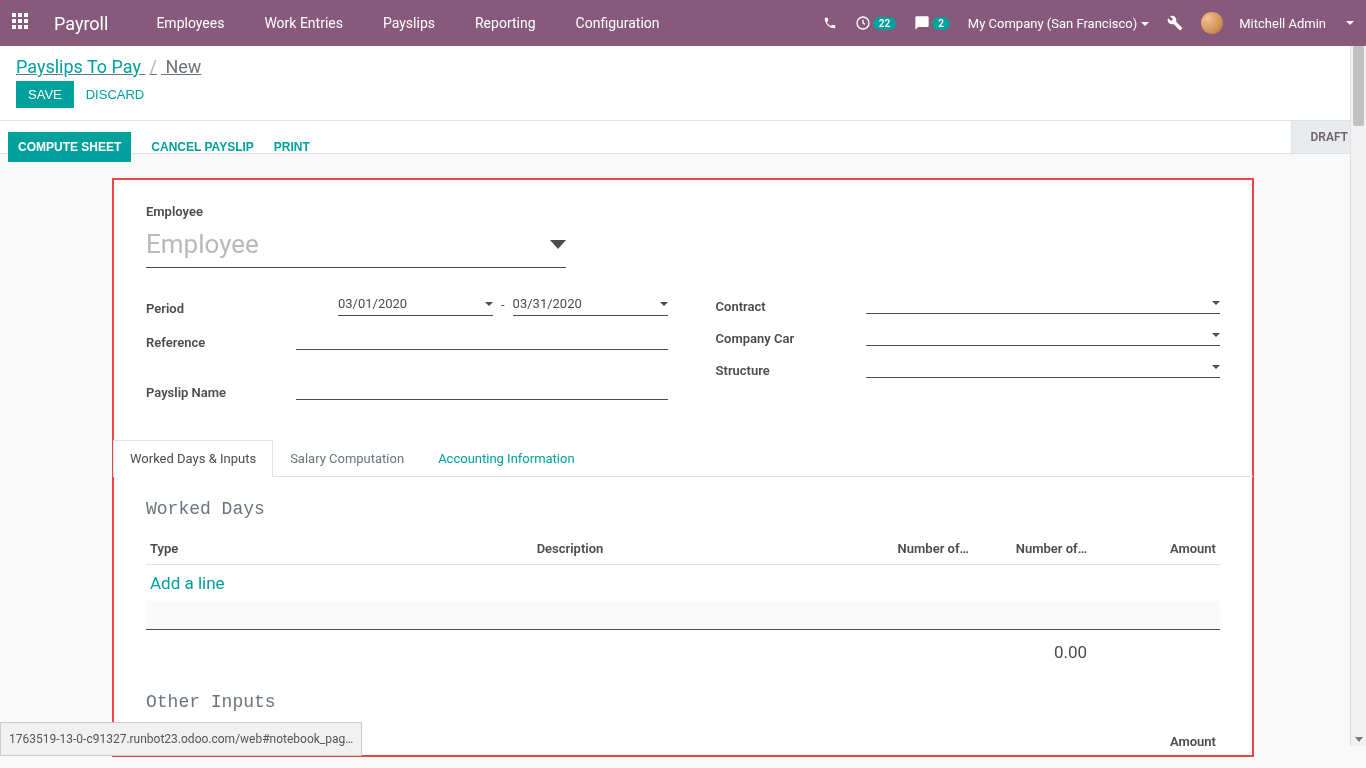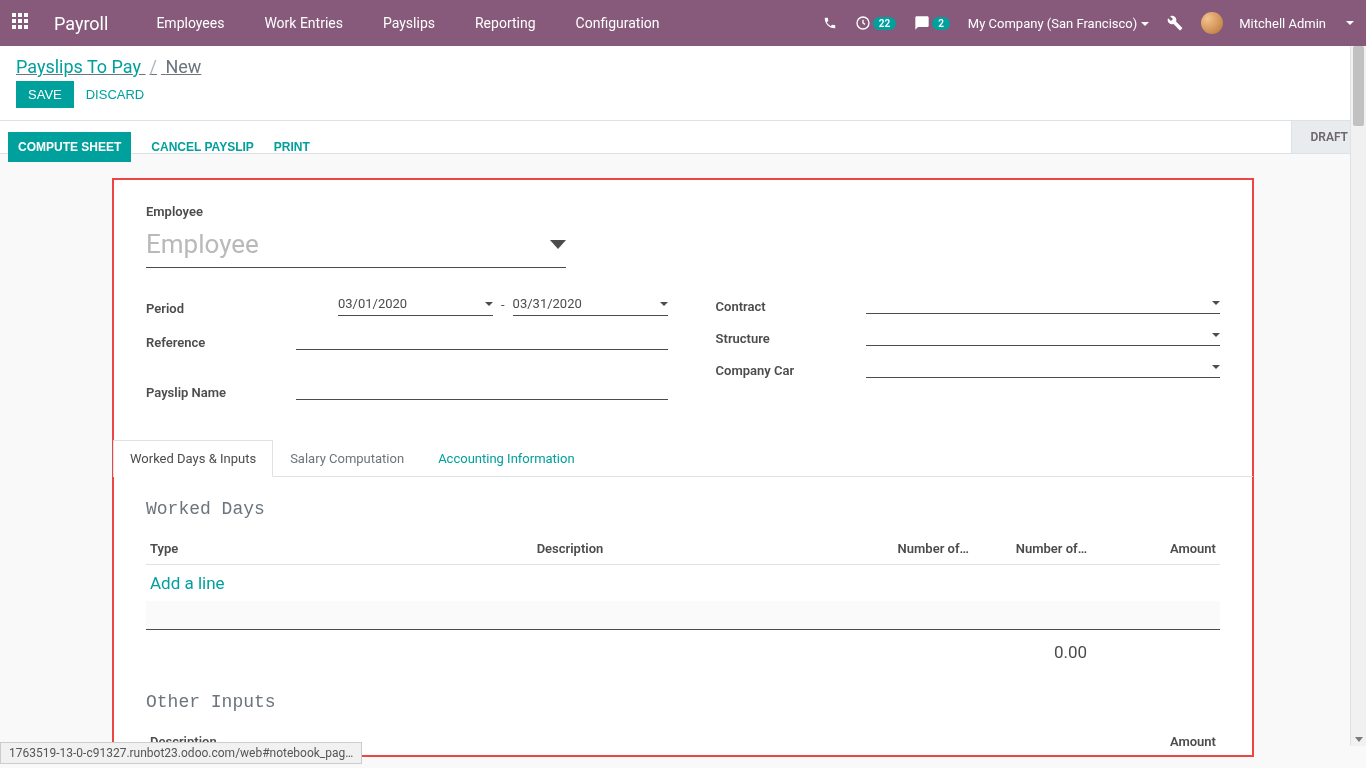--- a/index.html
+++ b/index.html
@@ -72,21 +72,21 @@
 
 .wtable { width: 100%; border-collapse: collapse; }
 .wtable th { text-align: left; font-size: 13px; font-weight: 600; padding: 8px 4px; border-bottom: 1px solid #dee2e6; color: #4c4c4c; }
 .wtable th.r { text-align: right; }
 .wtable td { padding: 8px 4px; font-size: 17px; }
 .add-line { color: #00a09d; cursor: pointer; }
 .wtable .ghost-row td { height: 28px; background: #fafafa; }
 .wtable .total-row td { border-top: 1px solid #4c4c4c; font-weight: 400; padding-top: 12px; text-align: right; }
 
 
-.url-bar { position: fixed; bottom: 4px; left: 0; background: #f1f1f1; border: 1px solid #ccc; padding: 3px 8px; font-size: 12px; color: #555; max-width: 450px; white-space: nowrap; overflow: hidden; text-overflow: ellipsis; }
+.url-bar { position: fixed; bottom: 12px; left: 0; background: #f1f1f1; border: 1px solid #ccc; padding: 9px 8px; font-size: 12px; color: #555; max-width: 450px; white-space: nowrap; overflow: hidden; text-overflow: ellipsis; }
 
 
 .scroll-hint-v { position: fixed; right: 0; top: 46px; bottom: 22px; width: 16px; background: #f1f1f1; border-left: 1px solid #e2e2e2; }
 .scroll-hint-v .thumb { position: absolute; top: 0; left: 2px; right: 2px; height: 80px; background: #c1c1c1; border-radius: 2px; }
 .scroll-hint-v .arrow-up, .scroll-hint-v .arrow-down { position: absolute; left: 4px; width: 0; height: 0; border-left: 4px solid transparent; border-right: 4px solid transparent; }
 .scroll-hint-v .arrow-up { top: 4px; border-bottom: 5px solid #7a7a7a; }
 .scroll-hint-v .arrow-down { bottom: 4px; border-top: 5px solid #7a7a7a; }
 </style>
 </head>
 <body>
@@ -207,30 +207,30 @@
           <div class="frow">
             <div class="lbl">Contract</div>
             <div class="val">
                 <div class="dd-in">
                   <span></span>
                   <span class="caret-sm"></span>
                 </div>
               </div>
           </div>
           <div class="frow">
-            <div class="lbl">Structure</div>
+            <div class="lbl">Company Car</div>
             <div class="val">
                 <div class="dd-in">
                   <span></span>
                   <span class="caret-sm"></span>
                 </div>
               </div>
           </div>
           <div class="frow">
-            <div class="lbl">Company Car</div>
+            <div class="lbl">Structure</div>
             <div class="val">
                 <div class="dd-in">
                   <span></span>
                   <span class="caret-sm"></span>
                 </div>
               </div>
           </div>
         </div>
       </div>
     </div>

